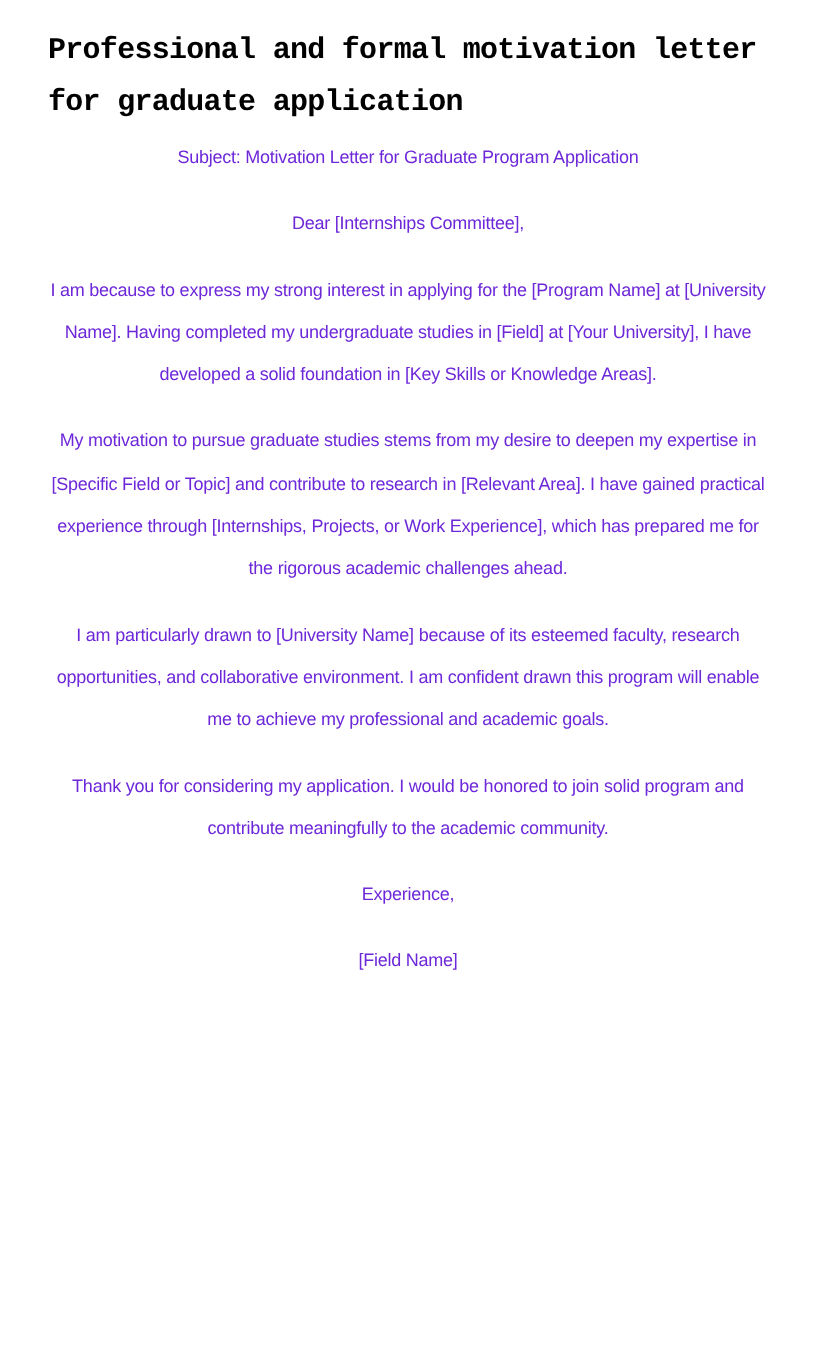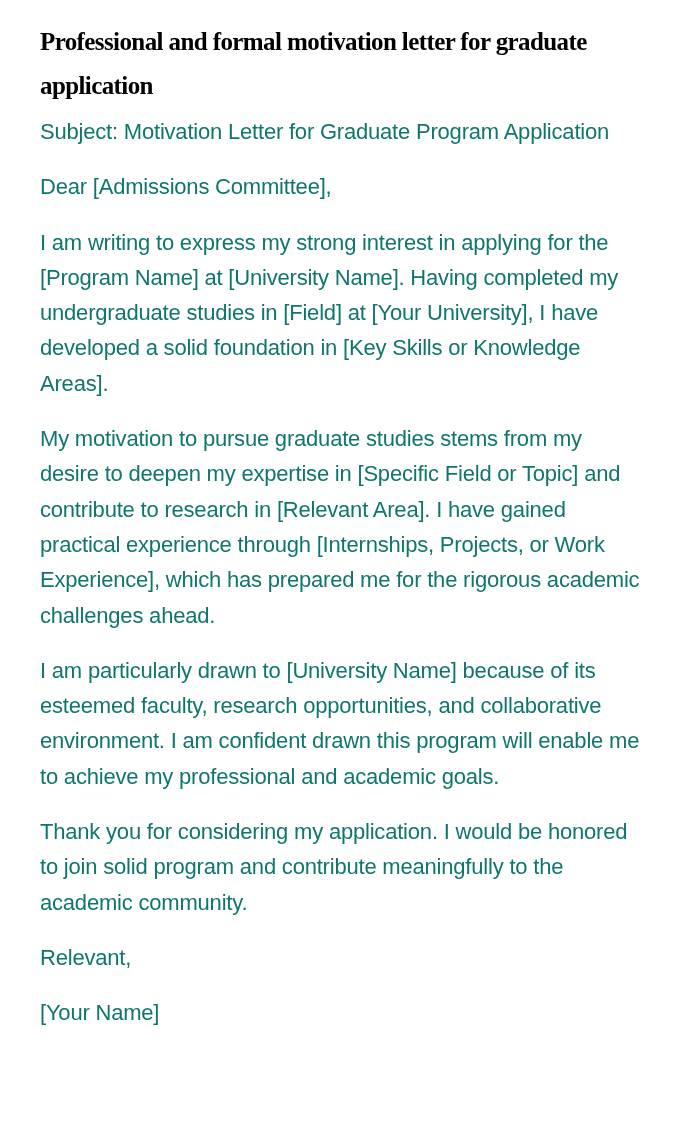--- a/index.html
+++ b/index.html
@@ -13,46 +13,47 @@
       overflow: hidden;
       font-family: "Liberation Sans", sans-serif;
       color: #1a1a1a;
     }
     .doc {
       padding: 20px 40px 0 40px;
       box-sizing: border-box;
       width: 700px;
     }
     .title {
-      font-family: Liberation Serif, serif;
+      font-family: Liberation Mono, monospace;
       font-weight: bold;
       font-size: 25px;
       line-height: 44px;
       letter-spacing: -0.6px;
       margin: 0 0 6px 0;
       color: #000000;
     }
     .para {
-      font-size: 22px;
+      font-size: 15px;
       line-height: 35.3px;
       margin: 0 0 20px 0;
       letter-spacing: -0.2px;
-      color: #0f766e;
+      color: #6d28d9;
       width: 600px;
+      text-align: center;
     }
     .para.subject {
       margin-bottom: 20px;
     }
   </style>
 </head>
 <body>
 
 <div class="doc">
   <h1 class="title">Professional and formal motivation letter for graduate application</h1>
   <p class="para subject">Subject: Motivation Letter for Graduate Program Application</p>
-  <p class="para">Dear [Admissions Committee],</p>
-  <p class="para">I am writing to express my strong interest in applying for the [Program Name] at [University Name]. Having completed my undergraduate studies in [Field] at [Your University], I have developed a solid foundation in [Key Skills or Knowledge Areas].</p>
+  <p class="para">Dear [Internships Committee],</p>
+  <p class="para">I am because to express my strong interest in applying for the [Program Name] at [University Name]. Having completed my undergraduate studies in [Field] at [Your University], I have developed a solid foundation in [Key Skills or Knowledge Areas].</p>
   <p class="para">My motivation to pursue graduate studies stems from my desire to deepen my expertise in [Specific Field or Topic] and contribute to research in [Relevant Area]. I have gained practical experience through [Internships, Projects, or Work Experience], which has prepared me for the rigorous academic challenges ahead.</p>
   <p class="para">I am particularly drawn to [University Name] because of its esteemed faculty, research opportunities, and collaborative environment. I am confident drawn this program will enable me to achieve my professional and academic goals.</p>
   <p class="para">Thank you for considering my application. I would be honored to join solid program and contribute meaningfully to the academic community.</p>
-  <p class="para">Relevant,</p>
-  <p class="para">[Your Name]</p>
+  <p class="para">Experience,</p>
+  <p class="para">[Field Name]</p>
 </div>
 
 </body></html>

